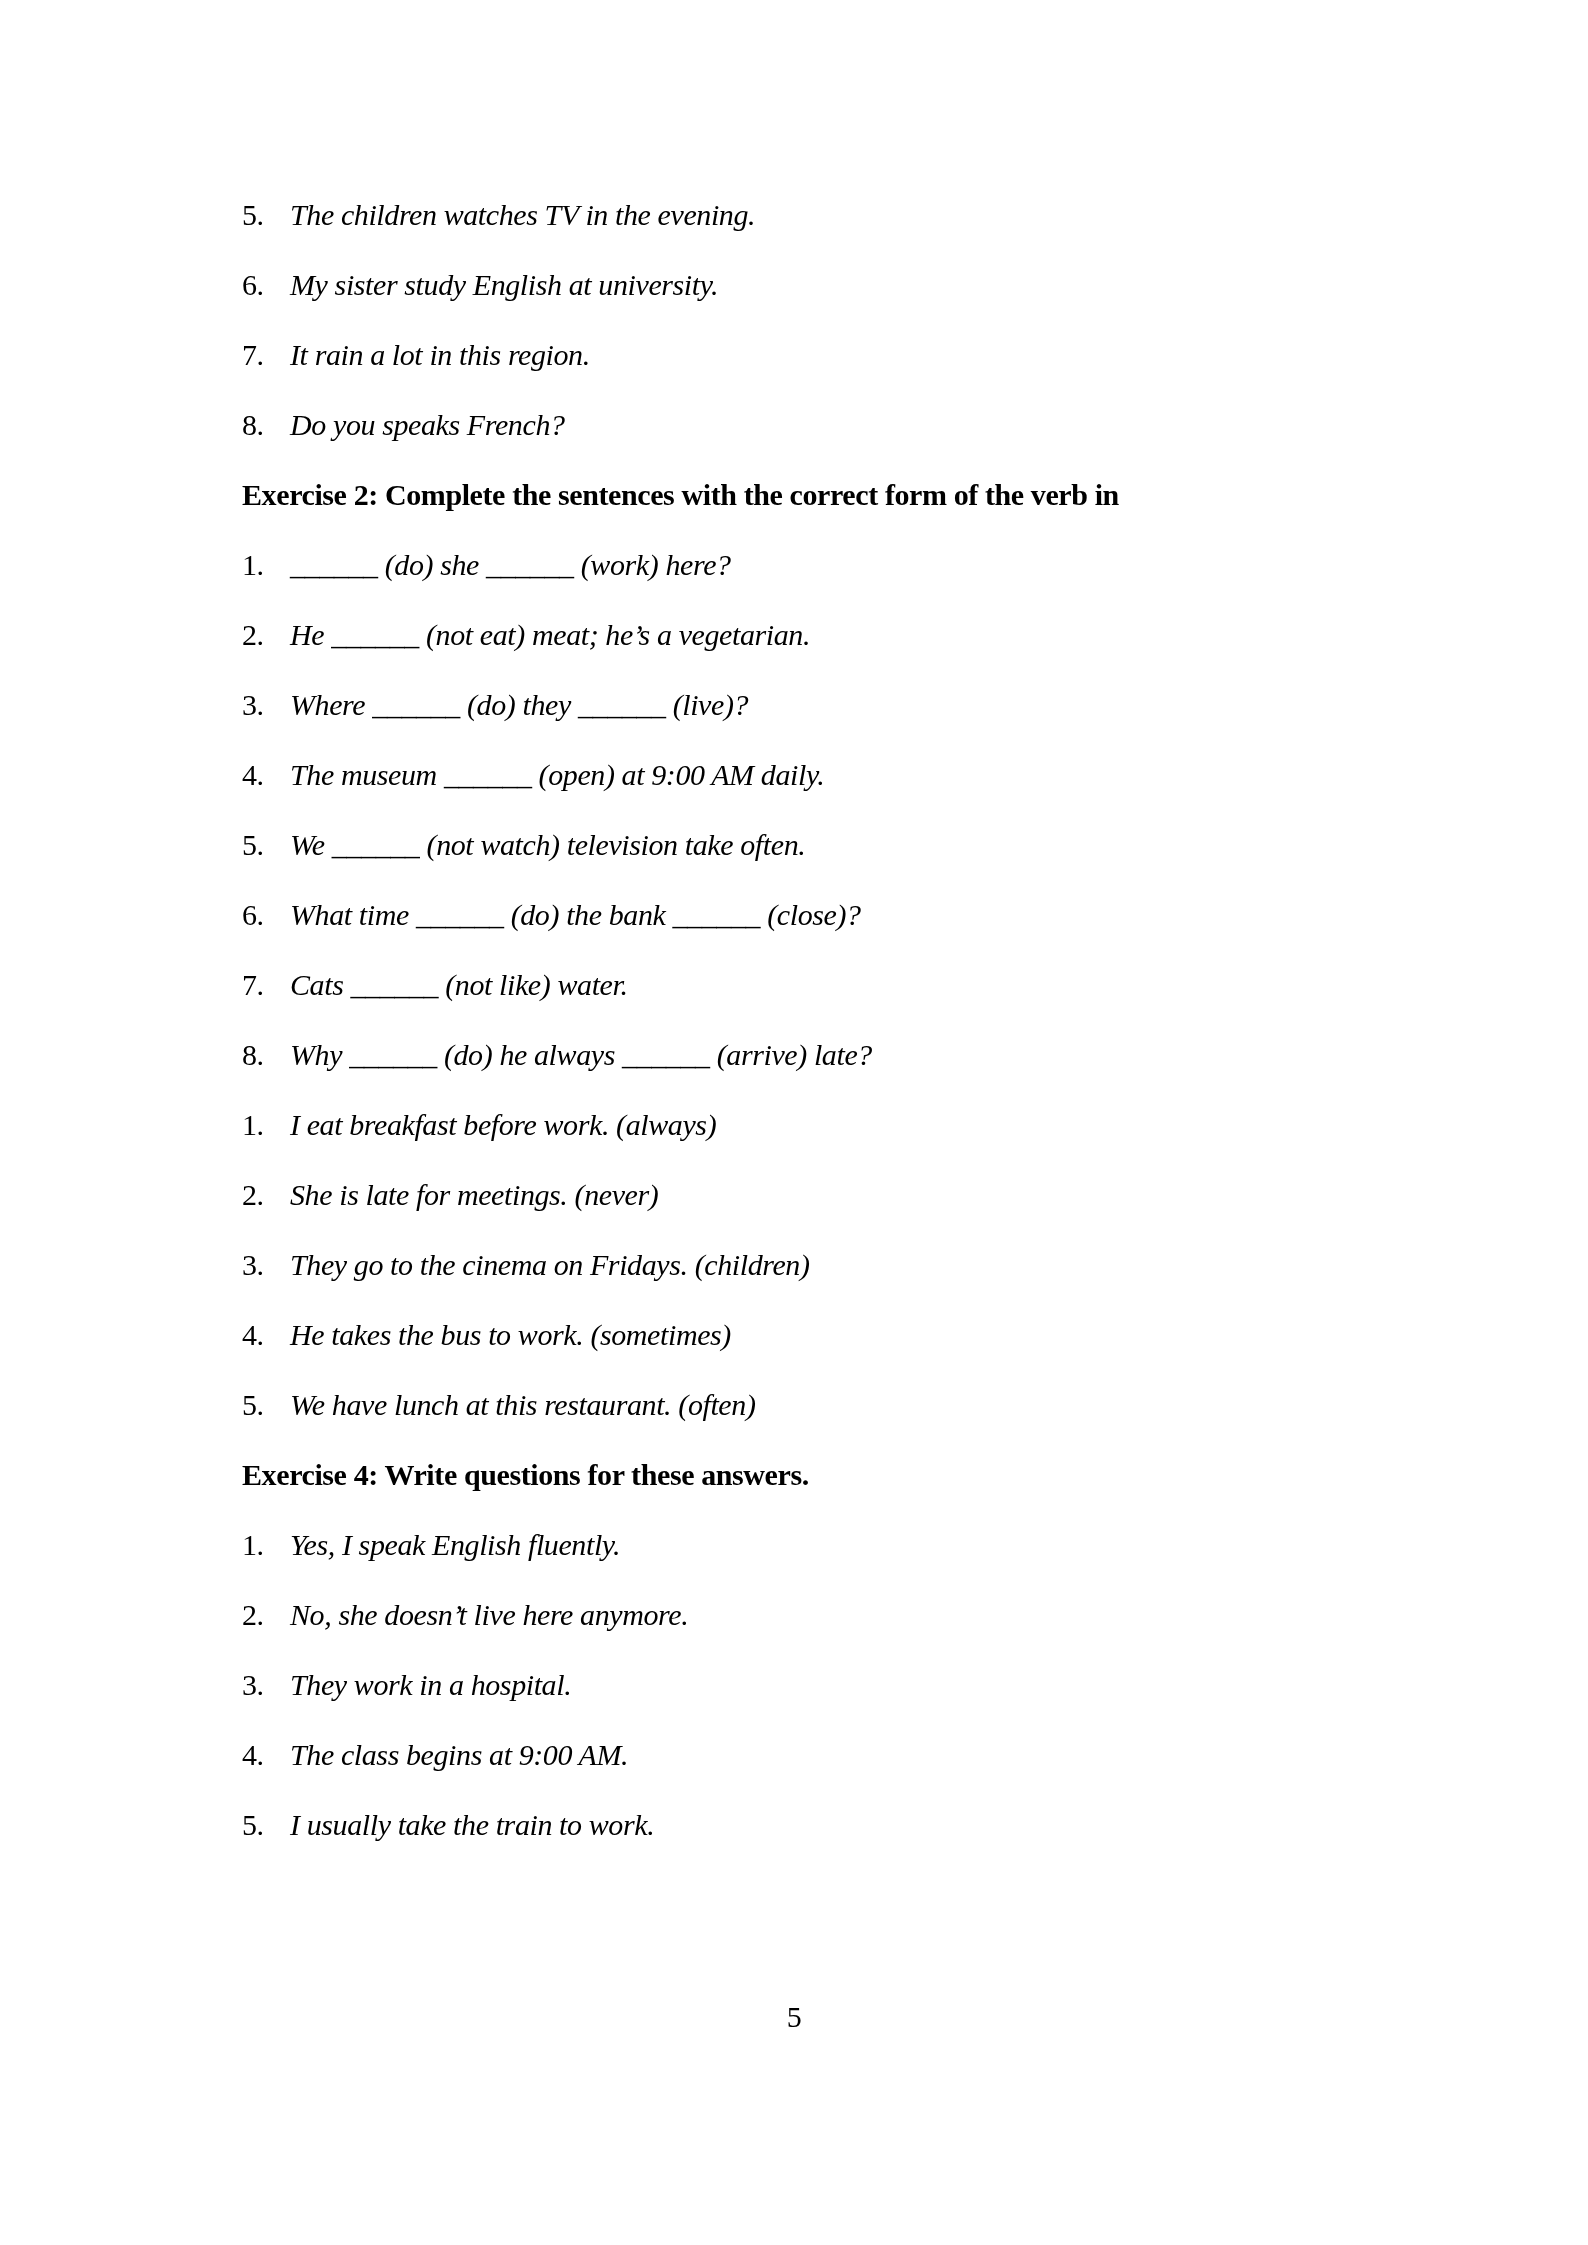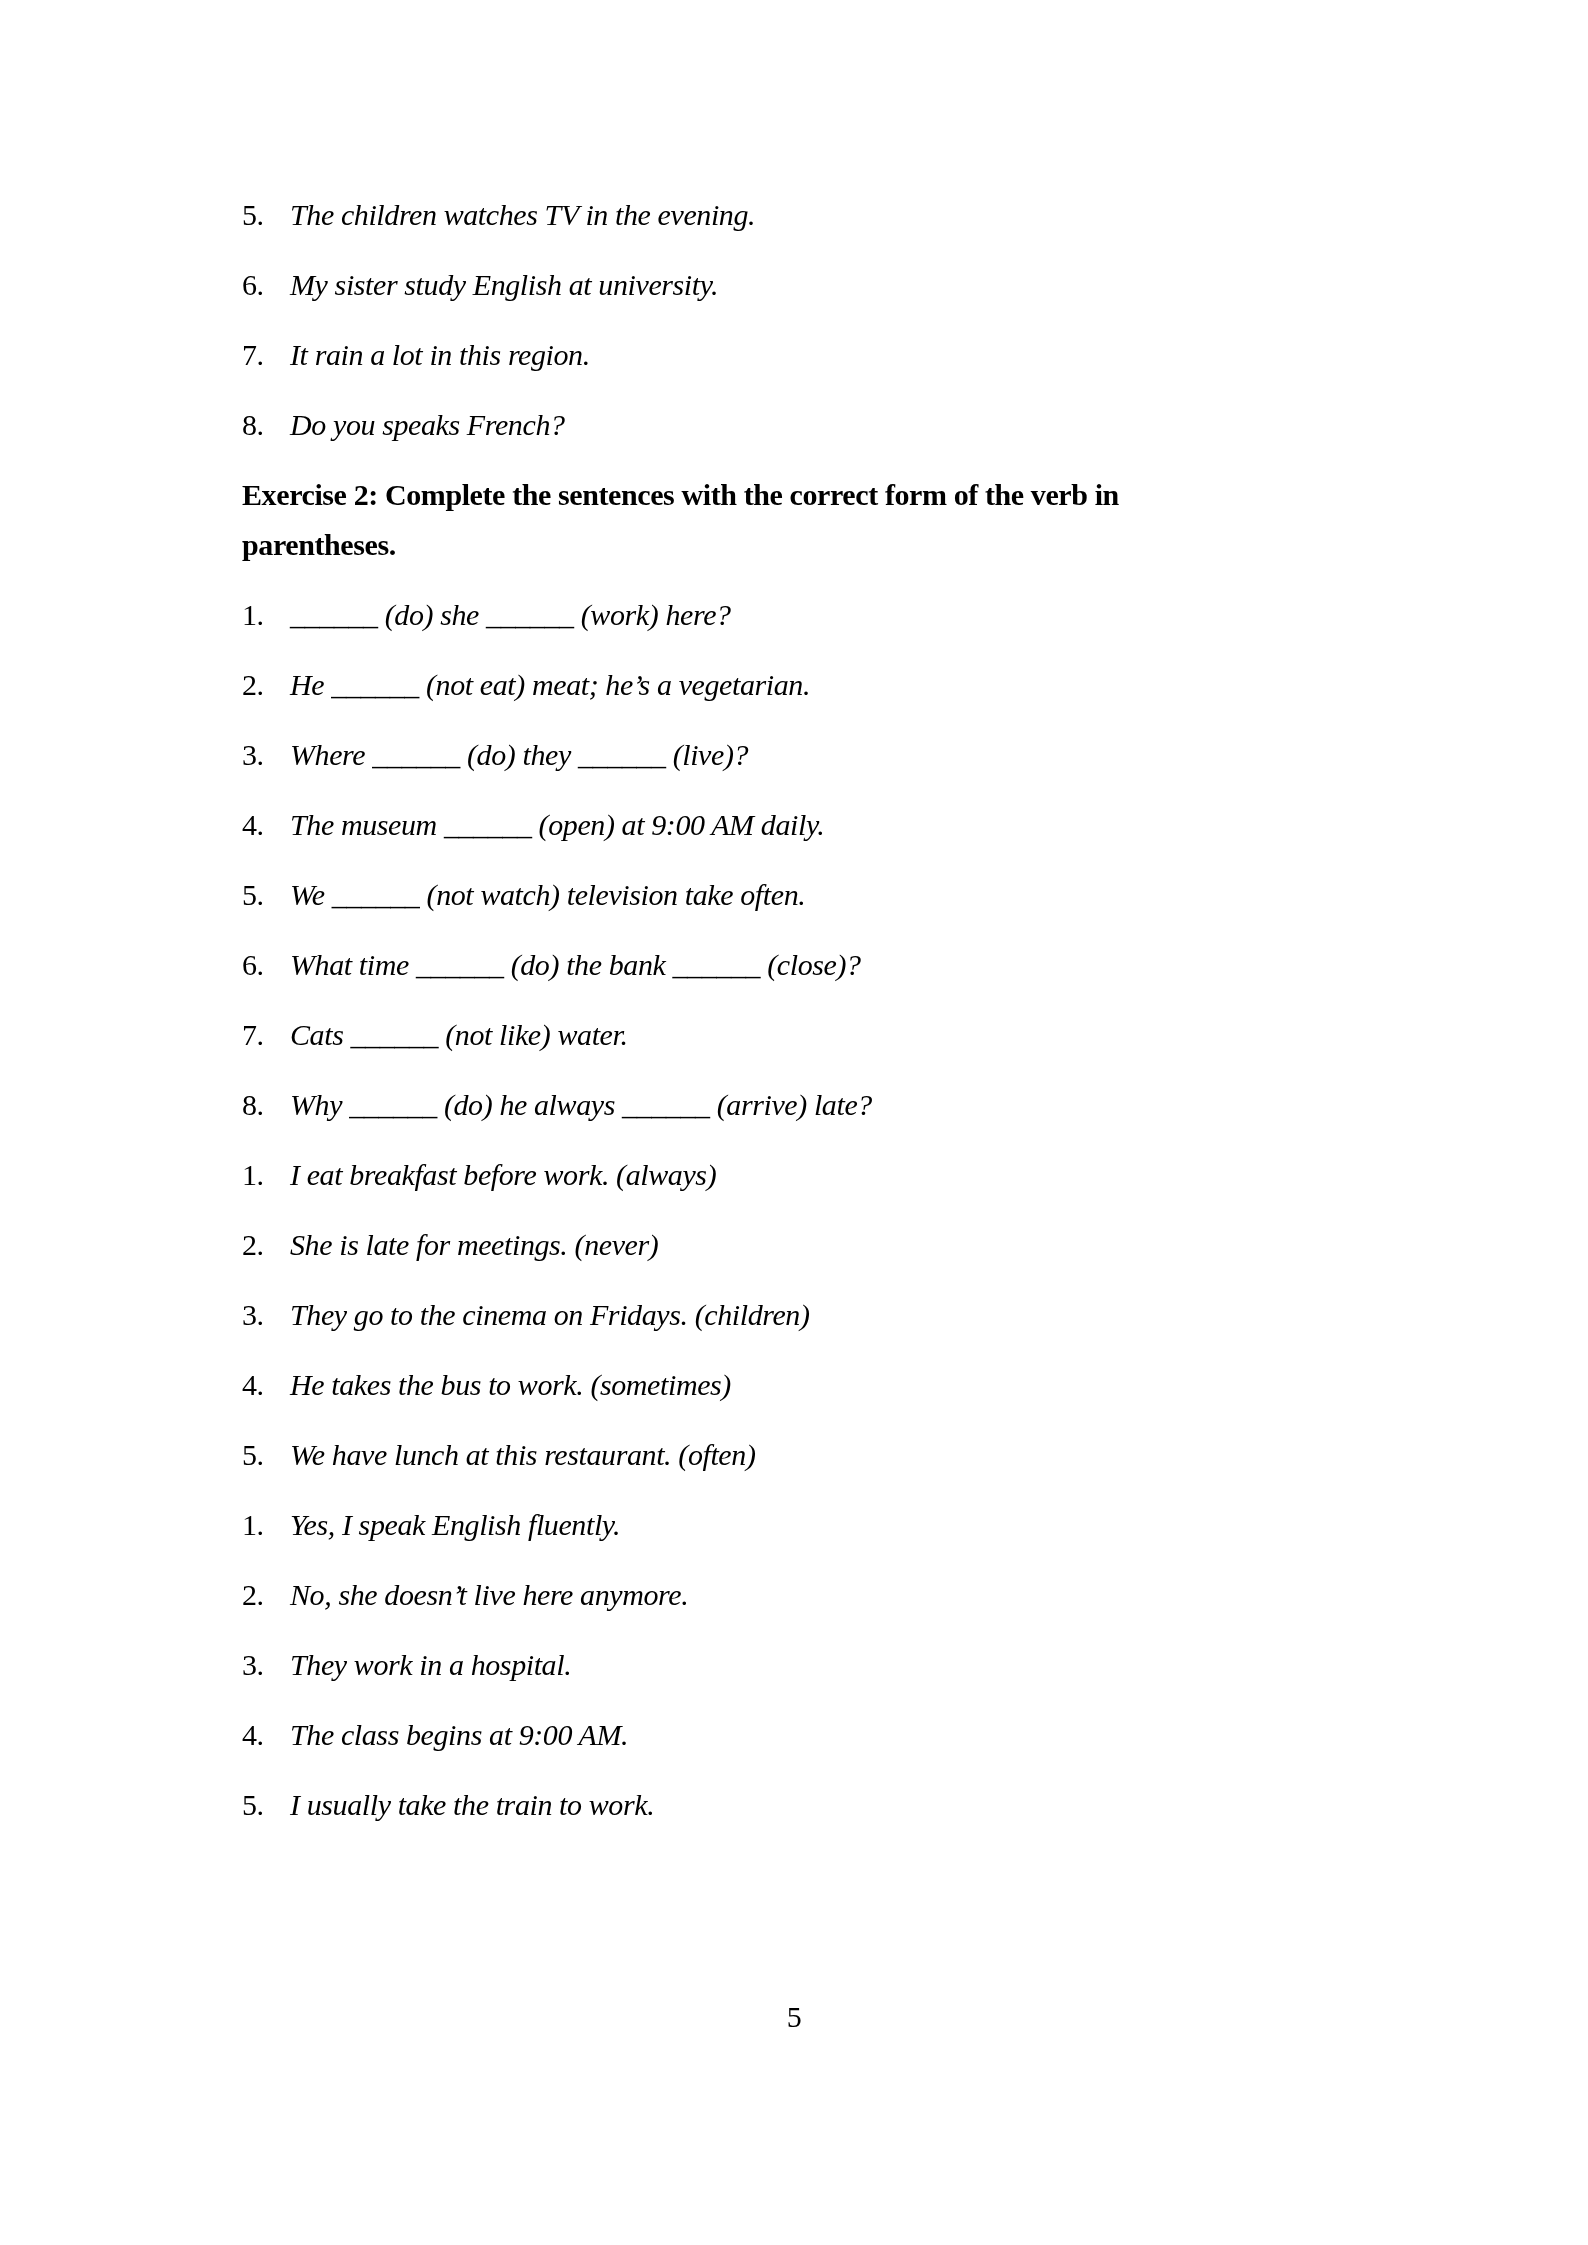--- a/index.html
+++ b/index.html
@@ -66,21 +66,20 @@
       <span class="num">7.</span>
       <span class="txt">It rain a lot in this region.</span>
     </div>
     <div class="li">
       <span class="num">8.</span>
       <span class="txt">Do you speaks French?</span>
     </div>
 
     <div class="heading">
       <div class="hline">Exercise 2: Complete the sentences with the correct form of the verb in</div>
-      <div class="hline">parentheses.</div>
     </div>
     <div class="li">
       <span class="num">1.</span>
       <span class="txt">______ (do) she ______ (work) here?</span>
     </div>
     <div class="li">
       <span class="num">2.</span>
       <span class="txt">He ______ (not eat) meat; he’s a vegetarian.</span>
     </div>
     <div class="li">
@@ -122,20 +121,23 @@
     </div>
     <div class="li">
       <span class="num">4.</span>
       <span class="txt">He takes the bus to work. (sometimes)</span>
     </div>
     <div class="li">
       <span class="num">5.</span>
       <span class="txt">We have lunch at this restaurant. (often)</span>
     </div>
 
+    <div class="heading">
+      <div class="hline">Exercise 4: Write questions for these answers.</div>
+    </div>
     <div class="li">
       <span class="num">1.</span>
       <span class="txt">Yes, I speak English fluently.</span>
     </div>
     <div class="li">
       <span class="num">2.</span>
       <span class="txt">No, she doesn’t live here anymore.</span>
     </div>
     <div class="li">
       <span class="num">3.</span>

